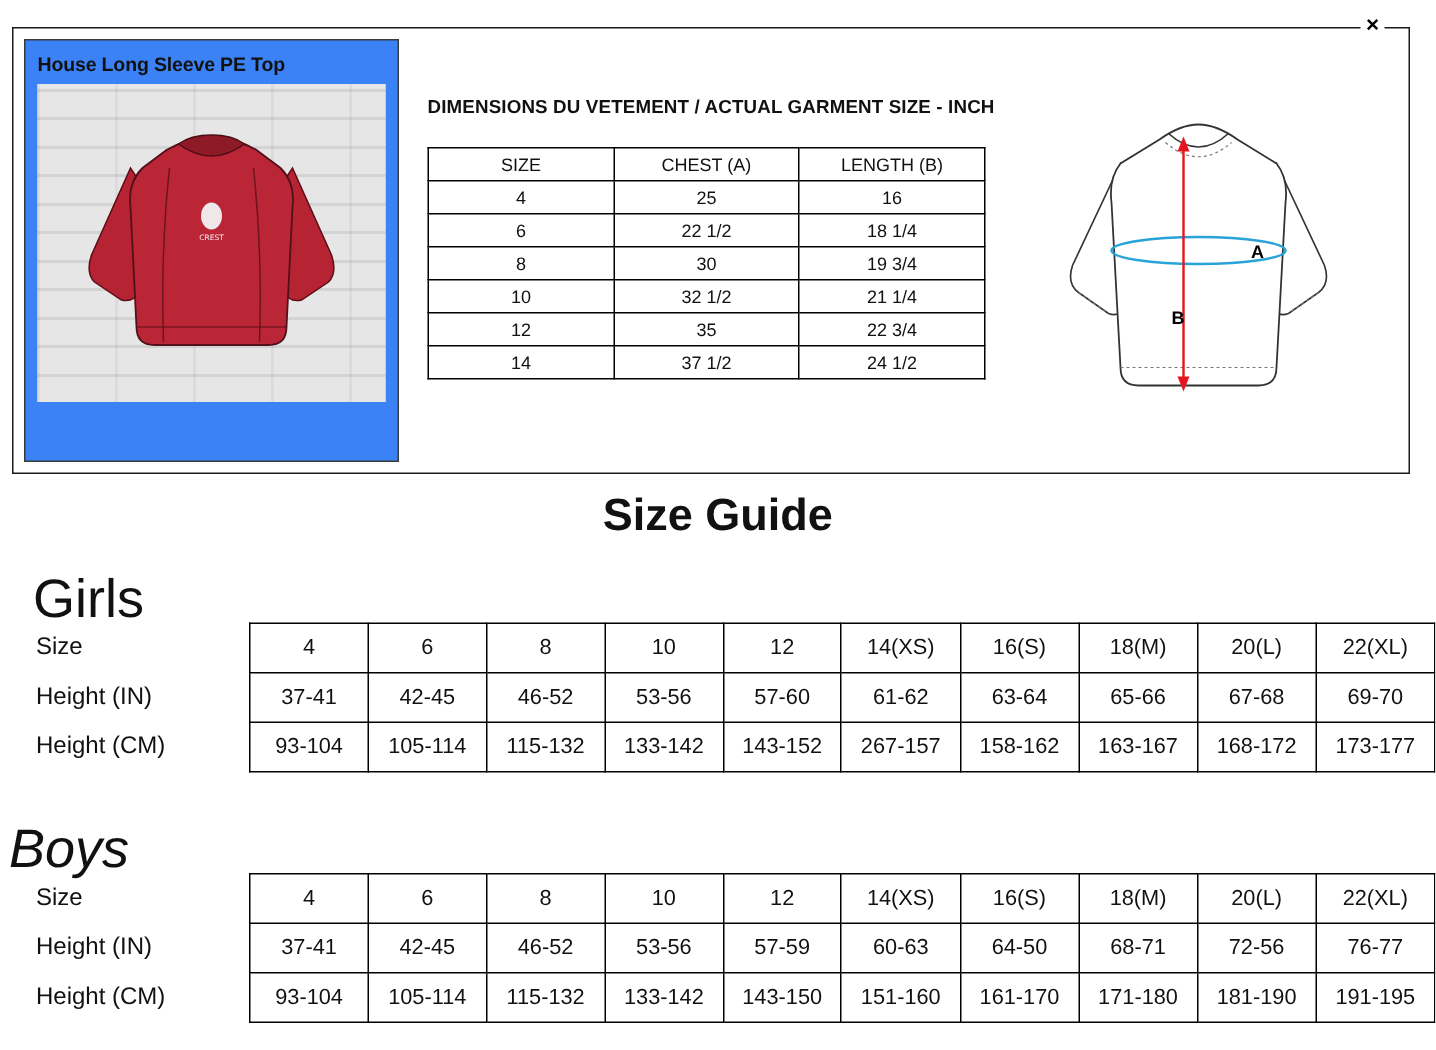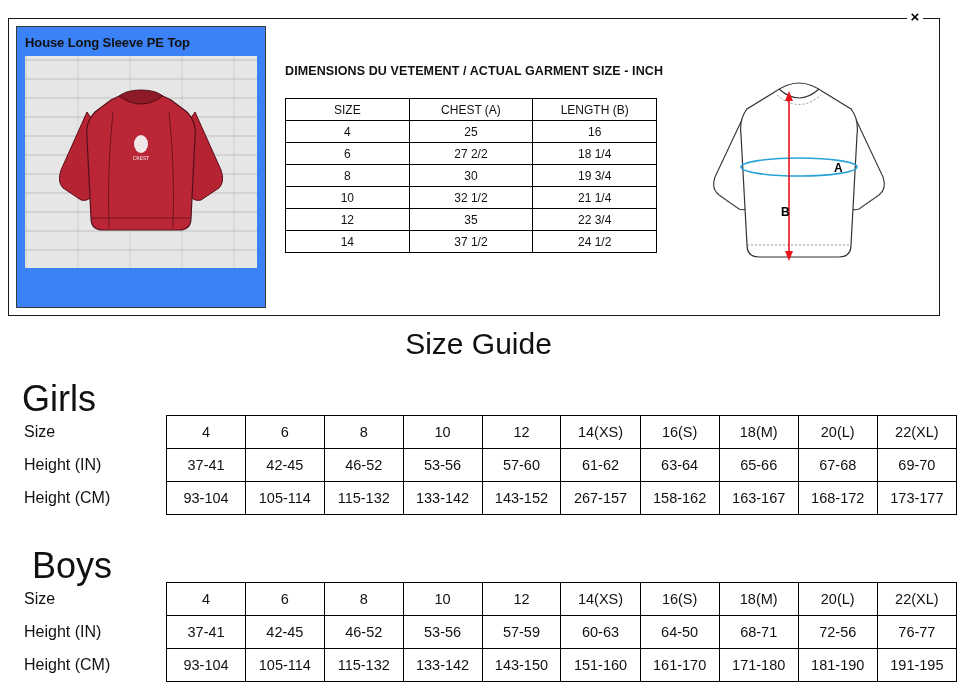--- a/index.html
+++ b/index.html
@@ -134,29 +134,29 @@
 
   
   .size-guide-title {
     position: absolute;
     left: 0;
     top: 327px;
     width: 957px;
     text-align: center;
     font-size: 30px;
     color: #111;
-    font-weight: normal;
+    font-weight: bold;
   }
   .section-title {
     position: absolute;
     font-size: 36px;
     color: #111;
   }
   .girls-title { left: 22px; top: 378px; }
-  .boys-title  { left: 32px; top: 545px; }
+  .boys-title  { left: 6px; top: 545px; font-style: italic; }
 
   table.guide {
     position: absolute;
     border-collapse: collapse;
     font-size: 14.5px;
     color: #111;
   }
   table.guide td.rowhead {
     border: none;
     text-align: left;
@@ -226,21 +226,21 @@
           </tr>
         </thead>
       <tbody>
           <tr>
             <td>4</td>
             <td>25</td>
             <td>16</td>
           </tr>
           <tr>
             <td>6</td>
-            <td>27 2/2</td>
+            <td>22 1/2</td>
             <td>18 1/4</td>
           </tr>
           <tr>
             <td>8</td>
             <td>30</td>
             <td>19 3/4</td>
           </tr>
           <tr>
             <td>10</td>
             <td>32 1/2</td>

